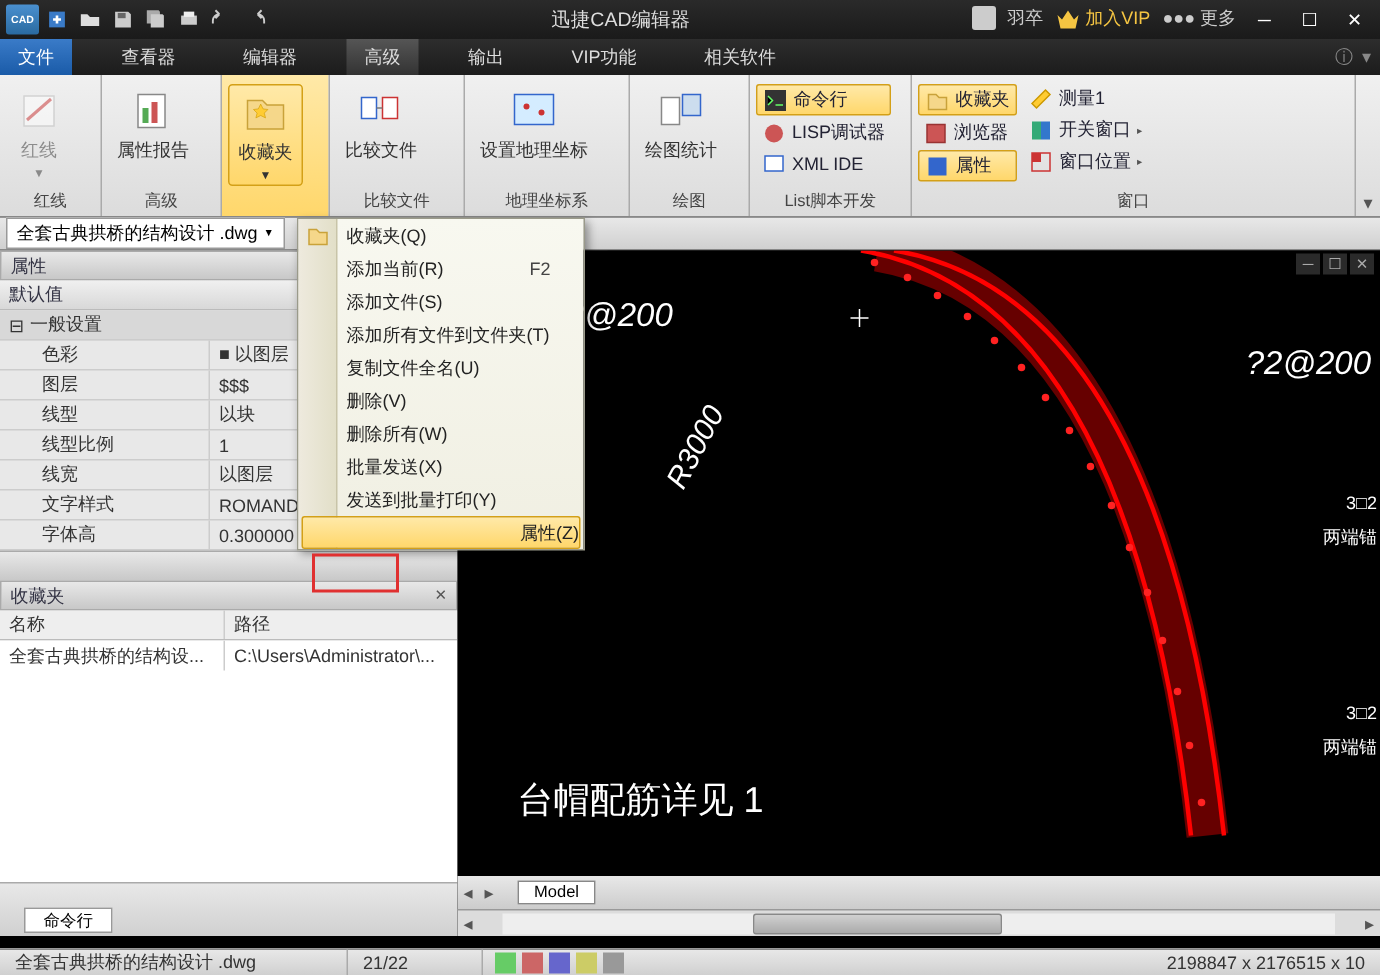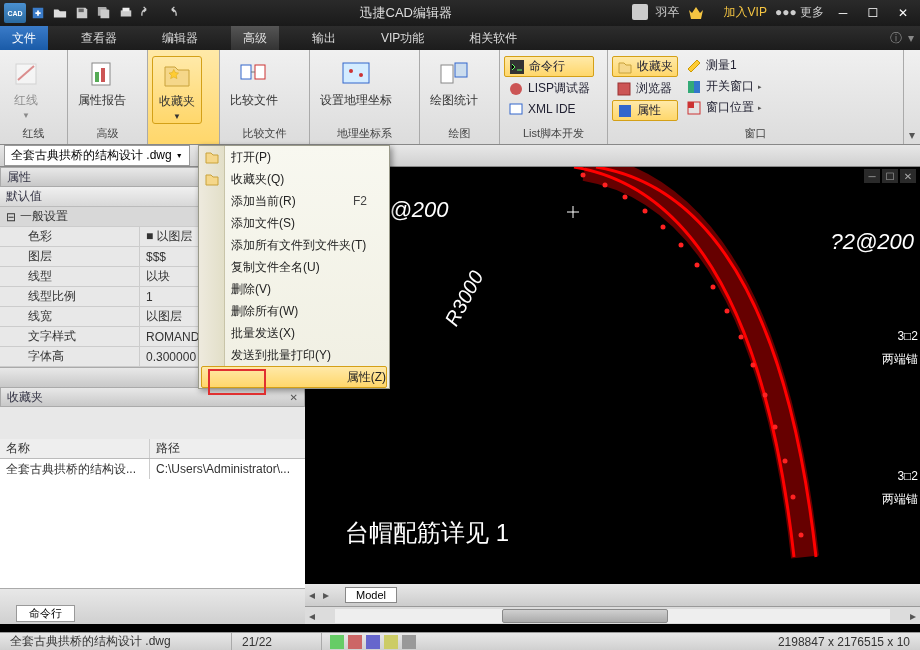--- a/index.html
+++ b/index.html
@@ -5,21 +5,21 @@
 * { margin: 0; padding: 0; box-sizing: border-box; font-family: "Microsoft YaHei", sans-serif; font-size: 12px; }
 body { width: 920px; height: 650px; background: #000; overflow: hidden; position: relative; }
 
 .titlebar { height: 26px; background: linear-gradient(#2a2a2a,#1a1a1a); display: flex; align-items: center; color: #ccc; }
 .tb-left { display: flex; gap: 2px; padding-left: 4px; }
 .tb-icon { width: 20px; height: 20px; display: flex; align-items: center; justify-content: center; color: #ccc; cursor: pointer; }
 .tb-icon.cad { width: 22px; height: 20px; background: linear-gradient(#4a90d0,#2a6aa0); border-radius: 2px; font-size: 7px; font-weight: bold; color: #fff; line-height: 1; flex-direction: column; }
 .tb-icon svg { width: 14px; height: 14px; fill: #ccc; }
 .tb-title { flex: 1; text-align: center; color: #ddd; font-size: 13px; }
 .tb-right { display: flex; align-items: flex-start; gap: 8px; padding-right: 6px; color: #ccc; }
-.vip-btn { color: #f5c542; display: flex; align-items: center; gap: 20px; }
+.vip-btn { color: #f5c542; display: flex; align-items: center; gap: 4px; }
 .win-btn { width: 22px; height: 18px; display: flex; align-items: center; justify-content: center; color: #fff; cursor: pointer; }
 
 .menubar { height: 24px; background: linear-gradient(#2d2d2d,#1c1c1c); display: flex; align-items: stretch; gap: 21px; }
 .menu-item { padding: 0 12px; display: flex; align-items: center; color: #ddd; cursor: pointer; font-size: 12px; }
 .menu-item.active { background: linear-gradient(#3a7bc8,#1a5ba8); color: #fff; }
 .menubar-right { margin-left: auto; display: flex; align-items: center; padding-right: 6px; color: #888; gap: 6px; }
 
 .ribbon { height: 95px; background: linear-gradient(#f0f0f0,#dcdcdc); display: flex; border-bottom: 1px solid #888; }
 .ribbon-group { border-right: 1px solid #aaa; display: flex; flex-direction: column; padding: 2px 4px; }
 .rg-body { flex: 1; display: flex; align-items: flex-start; gap: 4px; padding-top: 4px; }
@@ -43,21 +43,21 @@
 .left-panels { width: 305px; display: flex; flex-direction: column; background: #e8e8e8; }
 .panel-hdr { height: 20px; background: linear-gradient(#e8e8e8,#c8c8c8); border: 1px solid #aaa; display: flex; align-items: center; padding: 0 6px; color: #334; font-size: 12px; }
 .panel-hdr .close { margin-left: auto; cursor: pointer; font-size: 10px; color: #555; }
 .sub-hdr { height: 20px; background: linear-gradient(#f0f0f0,#d8d8d8); border-bottom: 1px solid #bbb; padding: 0 6px; display: flex; align-items: center; color: #334; text-align: right; }
 .prop-grid { background: #e8e8e8; }
 .prop-row { display: flex; height: 20px; border-bottom: 1px solid #ccc; }
 .prop-row.section { background: #d8d8d8; font-weight: normal; }
 .prop-cell-l { width: 140px; padding-left: 28px; display: flex; align-items: center; border-right: 1px solid #ccc; color: #333; }
 .prop-cell-r { flex: 1; padding-left: 6px; display: flex; align-items: center; color: #333; }
 .prop-row.section .prop-cell-l { padding-left: 6px; }
-.fav-panel { flex: 1; display: flex; flex-direction: column; margin-top: 32px; }
+.fav-panel { flex: 1; display: flex; flex-direction: column; }
 .fav-header-row { display: flex; height: 20px; border-bottom: 1px solid #bbb; background: #eee; }
 .fav-col { padding: 0 6px; display: flex; align-items: center; color: #333; }
 .fav-col.name { width: 150px; border-right: 1px solid #ccc; }
 .fav-row { display: flex; height: 20px; }
 .fav-row.sel { color: #c02020; }
 .fav-body { flex: 1; background: #fff; overflow: hidden; }
 
 .canvas-area { flex: 1; position: relative; background: #000; }
 .canvas-inner { position: absolute; inset: 0 0 40px 0; overflow: hidden; }
 .drawing-text { position: absolute; color: #fff; font-family: Arial; }
@@ -489,28 +489,20 @@
 </div>
 
 <div class="dropdown">
   <div class="dd-gutter"></div>
   <div class="dd-item">
       <span class="dico">
         <svg width="14" height="14">
           <path d="M1 3h5l2 2h5v8H1z" fill="#f5d78a" stroke="#c9a23a"></path>
         </svg>
       </span>
-      <span>打开(P)</span>
-    </div>
-  <div class="dd-item">
-      <span class="dico">
-        <svg width="14" height="14">
-          <path d="M1 3h5l2 2h5v8H1z" fill="#f5d78a" stroke="#c9a23a"></path>
-        </svg>
-      </span>
       <span>收藏夹(Q)</span>
     </div>
   <div class="dd-item">
       <span>添加当前(R)</span>
       <span class="short">F2</span>
     </div>
   <div class="dd-item">
       <span>添加文件(S)</span>
     </div>
   <div class="dd-item">

